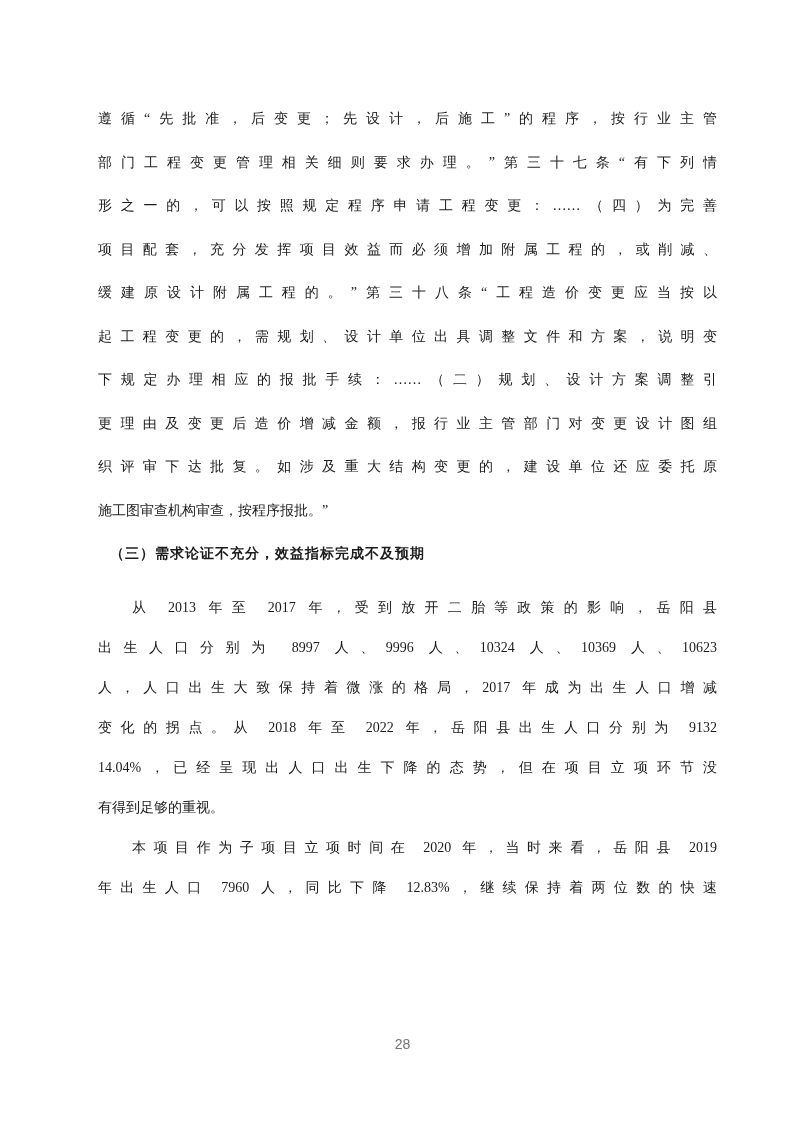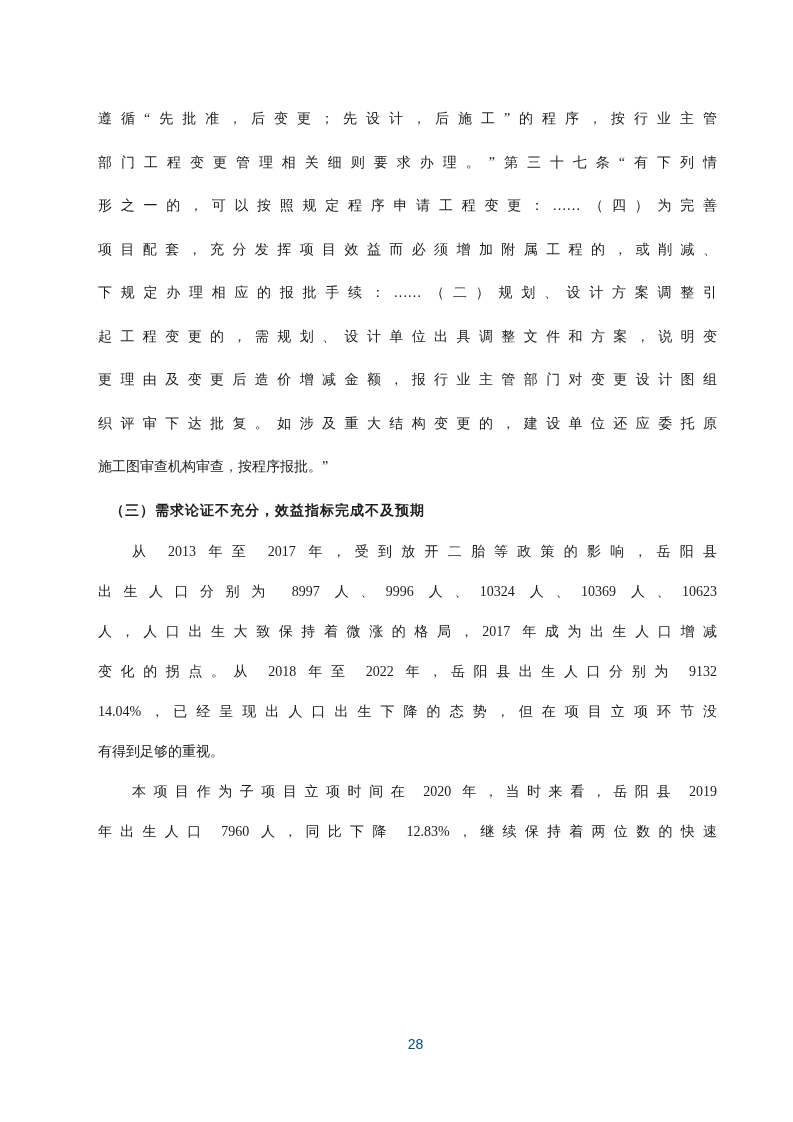--- a/index.html
+++ b/index.html
@@ -40,45 +40,46 @@
   .line.indent { text-indent: 34px; }
   .heading {
     margin: 0;
     font-size: 14px;
     line-height: 43.5px;
     font-weight: bold;
     text-indent: 12px;
     text-align: left;
     letter-spacing: 1px;
   }
-  .para-b { margin-top: 0; }
+  .para-b { margin-top: 12px; }
   .page-number {
     position: absolute;
     top: 1036px;
-    left: 106px;
+    left: 93px;
     width: 619px;
     text-align: center;
     font-size: 14px;
     font-family: "Liberation Sans", "DejaVu Sans", sans-serif;
-    color: #0c4a6e;
+    color: #737373;
   }
 </style>
 </head>
 <body>
 
 <div class="page">
   <div class="content">
 
     <div class="para para-a">
       <div class="line">遵循“先批准，后变更；先设计，后施工”的程序，按行业主管</div>
       <div class="line">部门工程变更管理相关细则要求办理。”第三十七条“有下列情</div>
       <div class="line">形之一的，可以按照规定程序申请工程变更：……（四）为完善</div>
       <div class="line">项目配套，充分发挥项目效益而必须增加附属工程的，或削减、</div>
+      <div class="line">缓建原设计附属工程的。”第三十八条“工程造价变更应当按以</div>
+      <div class="line">起工程变更的，需规划、设计单位出具调整文件和方案，说明变</div>
       <div class="line">下规定办理相应的报批手续：……（二）规划、设计方案调整引</div>
-      <div class="line">起工程变更的，需规划、设计单位出具调整文件和方案，说明变</div>
       <div class="line">更理由及变更后造价增减金额，报行业主管部门对变更设计图组</div>
       <div class="line">织评审下达批复。如涉及重大结构变更的，建设单位还应委托原</div>
       <div class="line last">施工图审查机构审查，按程序报批。”</div>
     </div>
 
     <div class="heading">（三）需求论证不充分，效益指标完成不及预期</div>
 
     <div class="para para-b">
       <div class="line indent">从 2013 年至 2017 年，受到放开二胎等政策的影响，岳阳县</div>
       <div class="line">出生人口分别为 8997 人、9996 人、10324 人、10369 人、10623</div>

